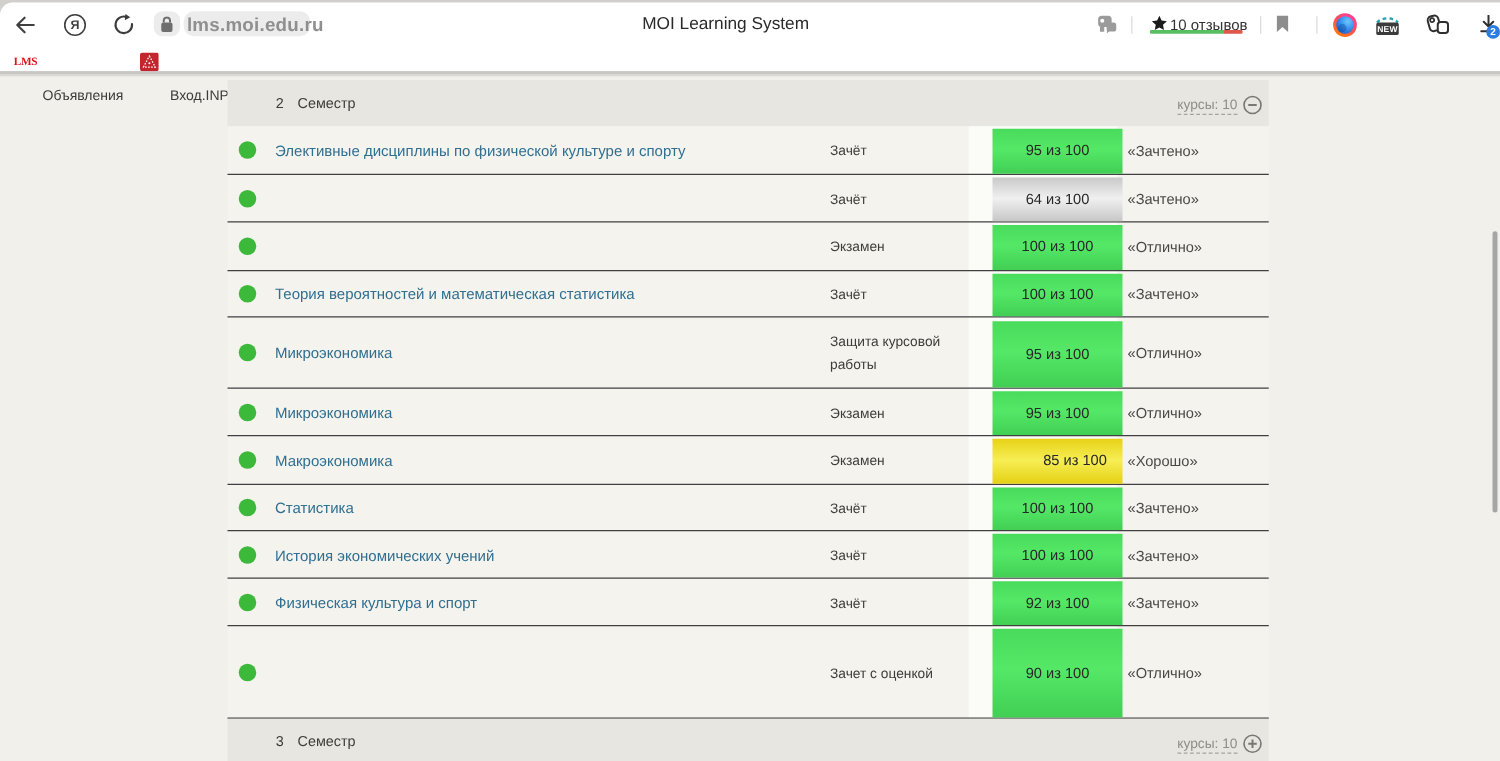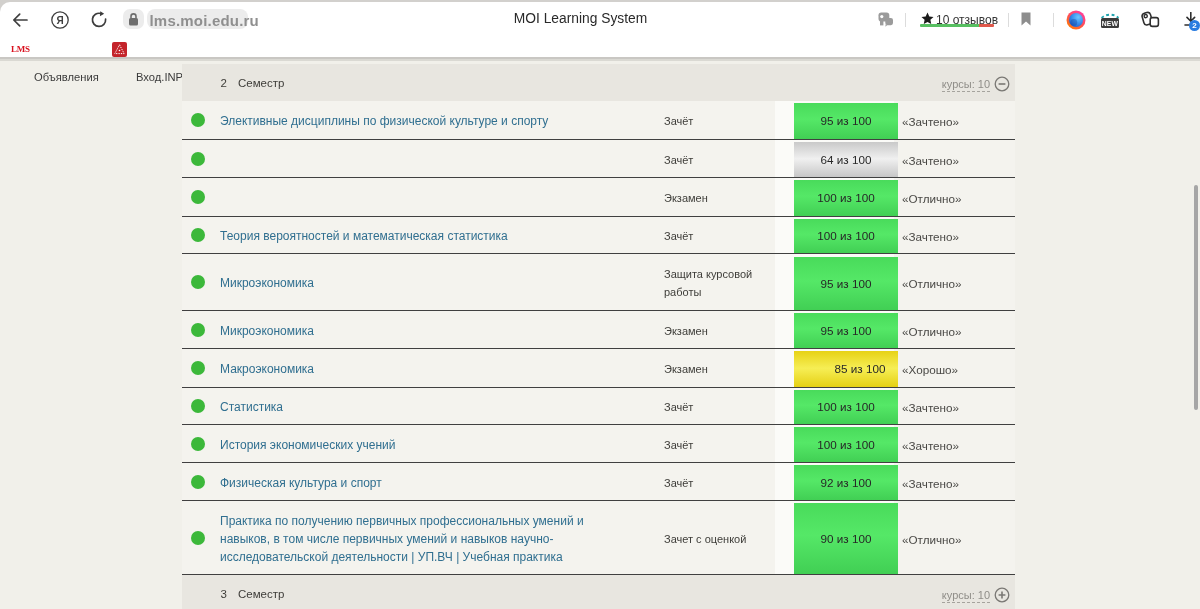--- a/index.html
+++ b/index.html
@@ -225,21 +225,20 @@
     </div>
     <div class="row" style="height:38px">
       <div class="dot"></div>
       <div class="name">Физическая культура и спорт</div>
       <div class="type">Зачёт</div>
       <div class="score green">92 из 100</div>
       <div class="grade">«Зачтено»</div>
     </div>
     <div class="row" style="height:74px">
       <div class="dot"></div>
-      <div class="name" style="width:500px;line-height:18px">Практика по получению первичных профессиональных умений и<br>навыков, в том числе первичных умений и навыков научно-<br>исследовательской деятельности | УП.ВЧ | Учебная практика</div>
       <div class="type">Зачет с оценкой</div>
       <div class="score green">90 из 100</div>
       <div class="grade">«Отлично»</div>
     </div>
   </div>
   <div class="semhead">
     <span class="num">3</span>
       <span class="word">Семестр</span>
     <span class="kursy">курсы: 10</span>
     <svg class="kicon" width="16" height="16" viewBox="0 0 16 16">

